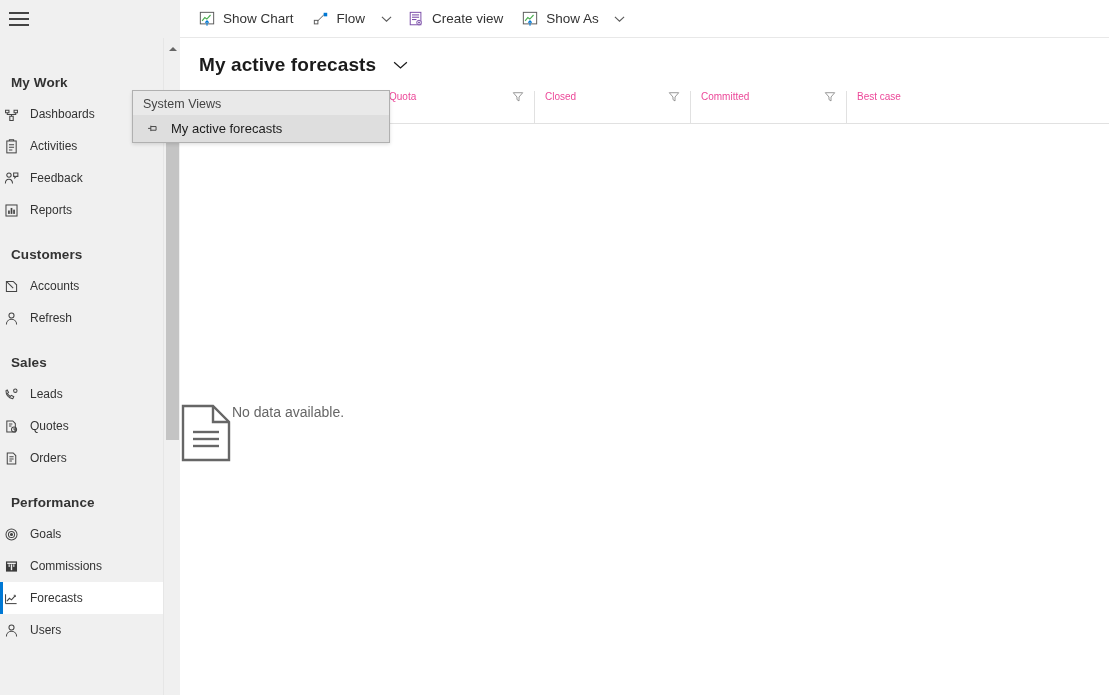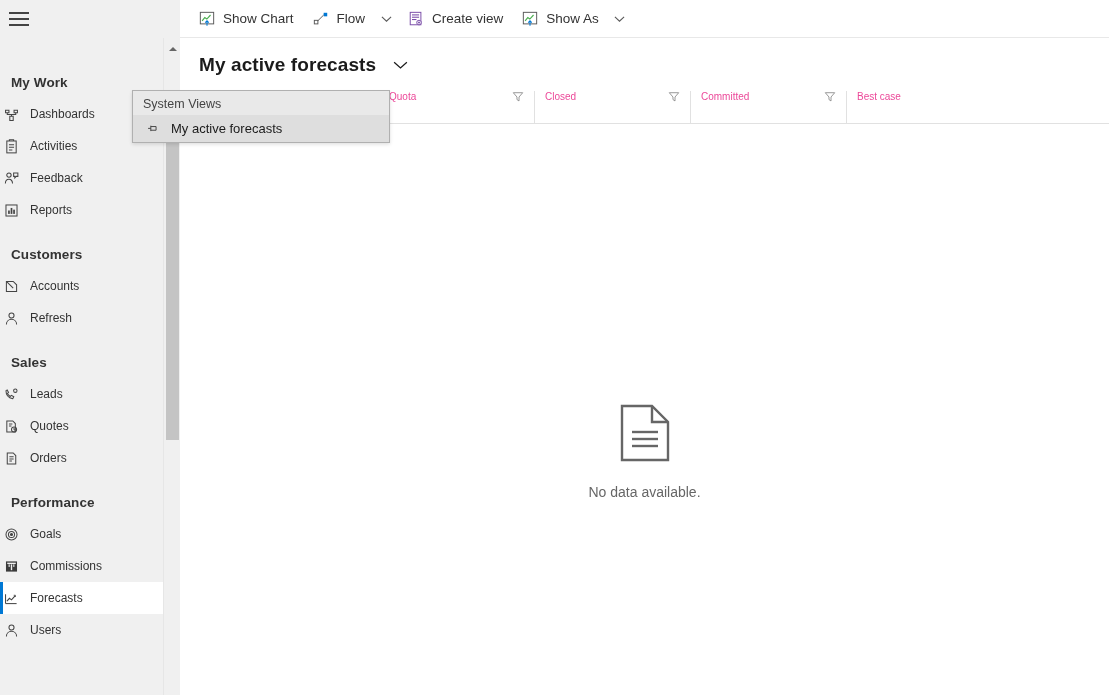--- a/index.html
+++ b/index.html
@@ -178,22 +178,21 @@
   
   .grid-body {
     position: absolute; left: 180px; top: 124px;
     width: 929px; height: 571px;
     background: #ffffff;
   }
   .empty-state {
     position: absolute;
     left: 0; right: 0;
     top: 280px;
-    display: flex; flex-direction: column;
-    align-items: center;
+    display: flex; flex-direction: row;
   }
   .empty-icon { margin-bottom: 18px; }
   .empty-text {
     font-size: 14px; color: #666;
   }
 
   
   .flyout {
     position: absolute;
     left: 132px; top: 90px;

